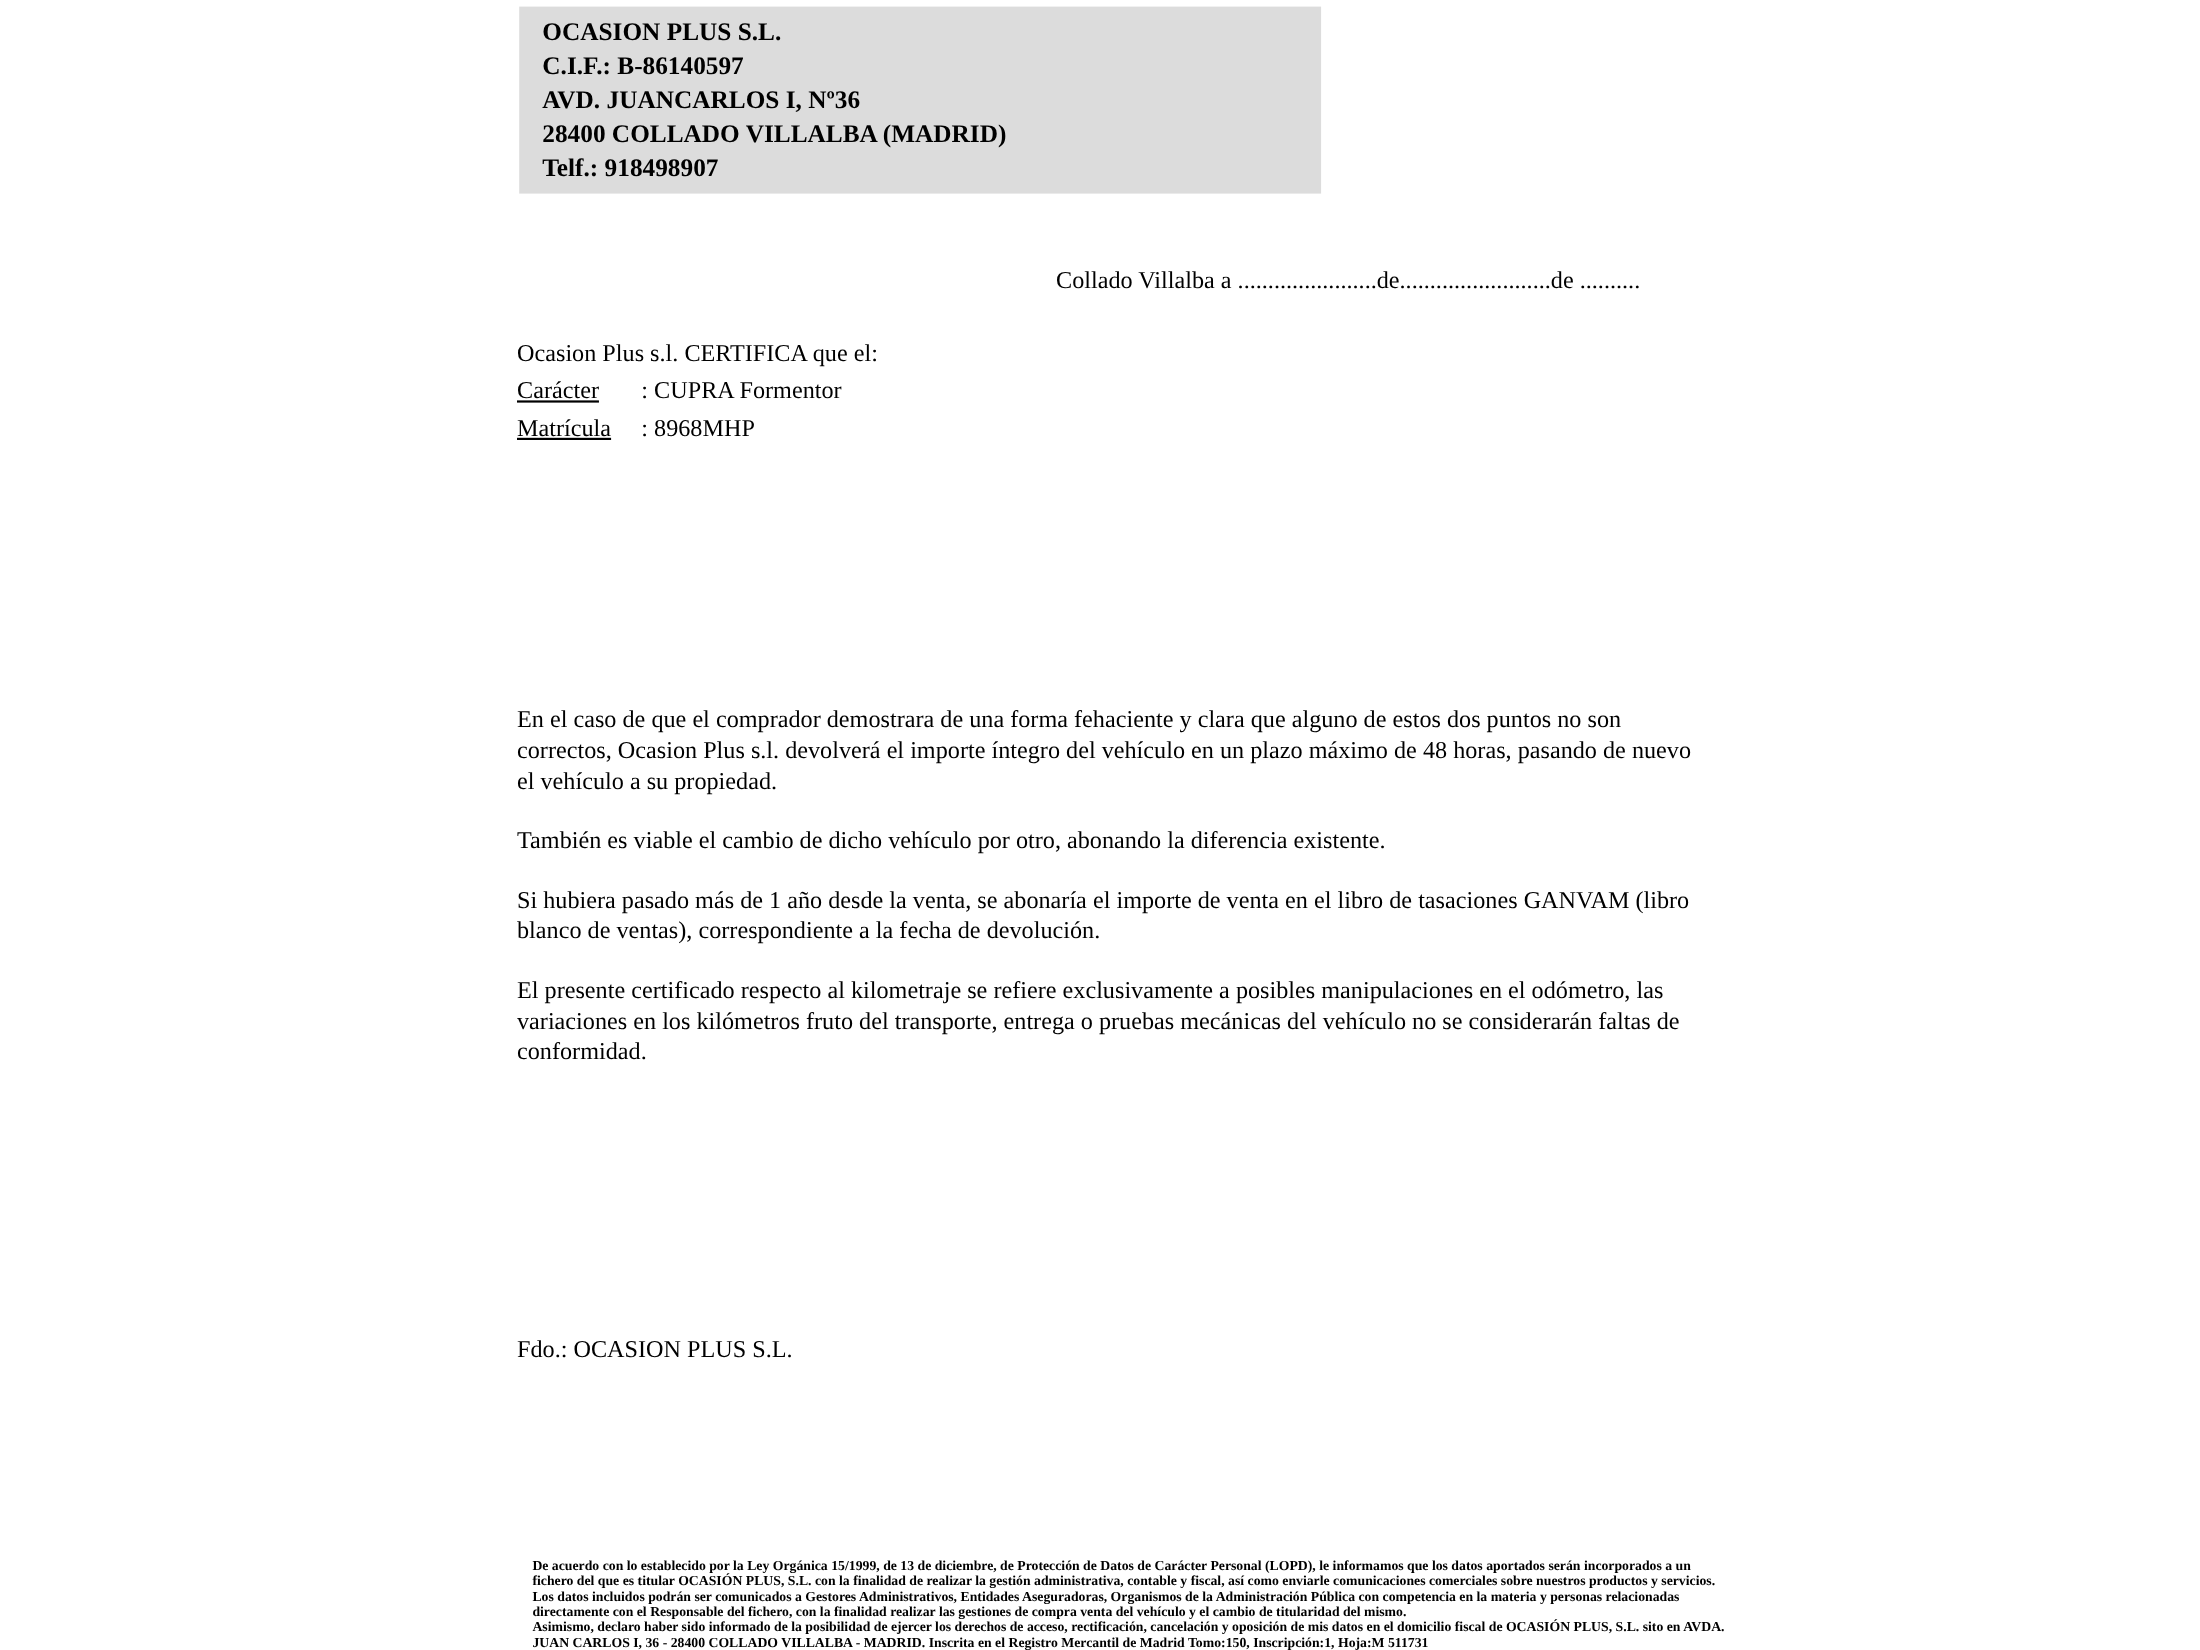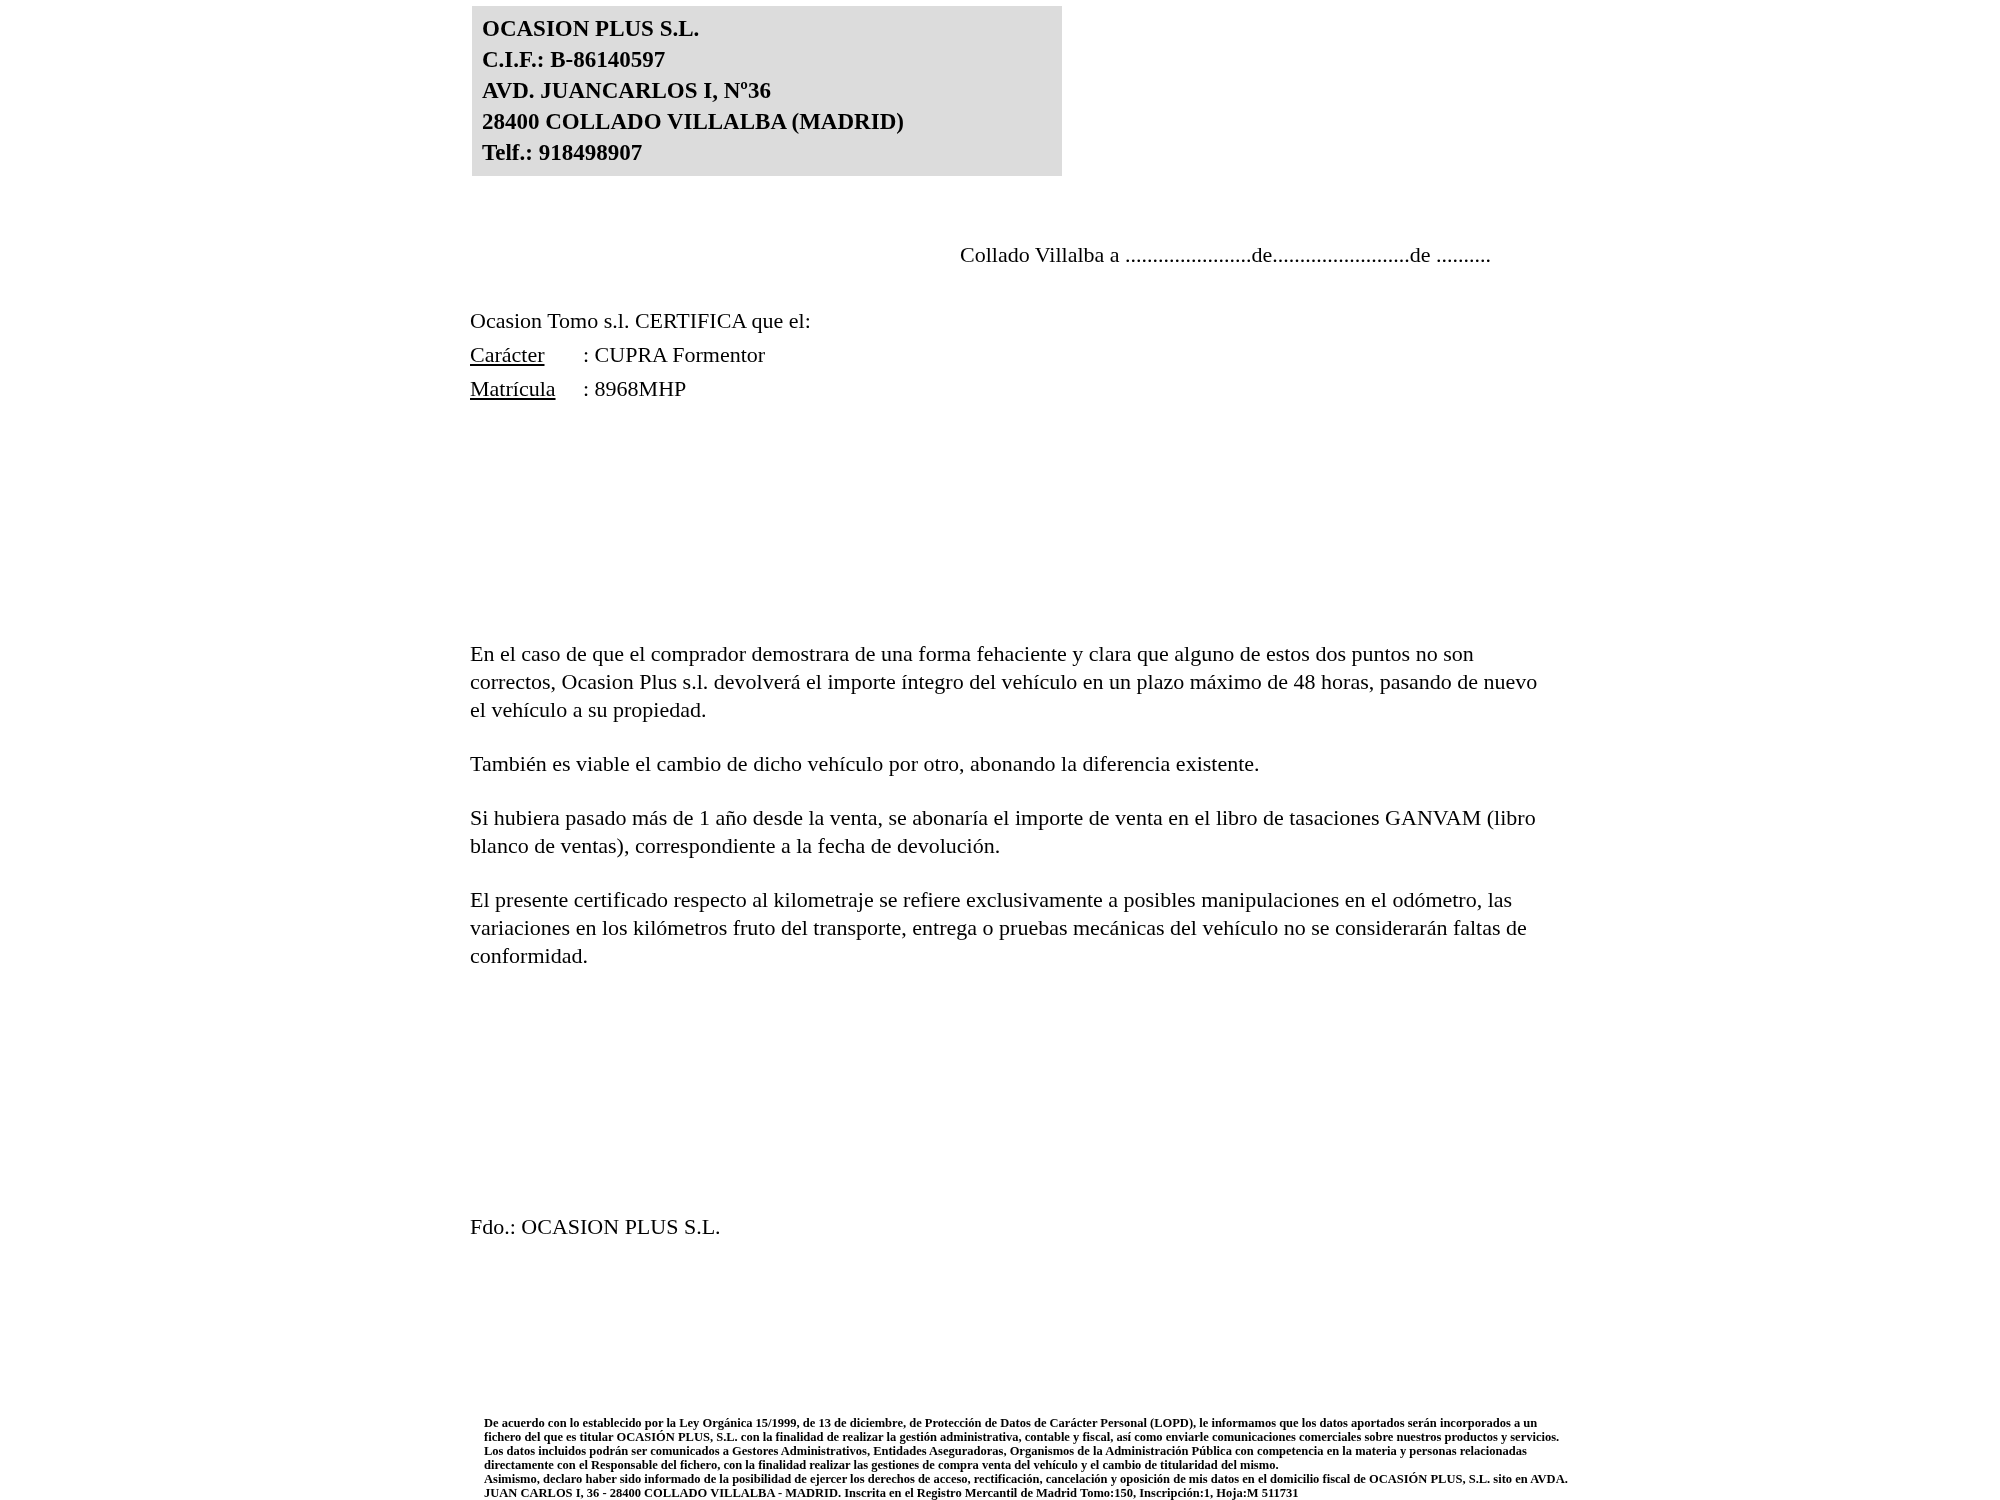--- a/index.html
+++ b/index.html
@@ -15,23 +15,23 @@
   }
   .page {
     position: absolute;
     inset: 0;
     background: #ffffff;
   }
   .company-box {
     position: absolute;
     left: 472px;
     top: 6px;
-    width: 590px;
+    width: 729px;
     background: #dcdcdc;
-    padding: 7px 10px 8px 10px;
+    padding: 7px 10px 8px 21px;
     font-weight: bold;
     font-size: 23px;
     line-height: 31px;
   }
   .date-line {
     position: absolute;
     left: 960px;
     top: 242px;
     font-size: 22px;
     white-space: nowrap;
@@ -92,21 +92,21 @@
     <div>OCASION PLUS S.L.</div>
     <div>C.I.F.: B-86140597</div>
     <div>AVD. JUANCARLOS I, Nº36</div>
     <div>28400 COLLADO VILLALBA (MADRID)</div>
     <div>Telf.: 918498907</div>
   </div>
 
   <div class="date-line">Collado Villalba a .......................de.........................de ..........</div>
 
   <div class="cert-block">
-    <div>Ocasion Tomo s.l. CERTIFICA que el:</div>
+    <div>Ocasion Plus s.l. CERTIFICA que el:</div>
     <div>
       <span class="cert-label">Carácter</span><span>: CUPRA Formentor</span>
     </div>
     <div>
       <span class="cert-label">Matrícula</span><span>: 8968MHP</span>
     </div>
   </div>
 
 
   <div class="paragraphs">

